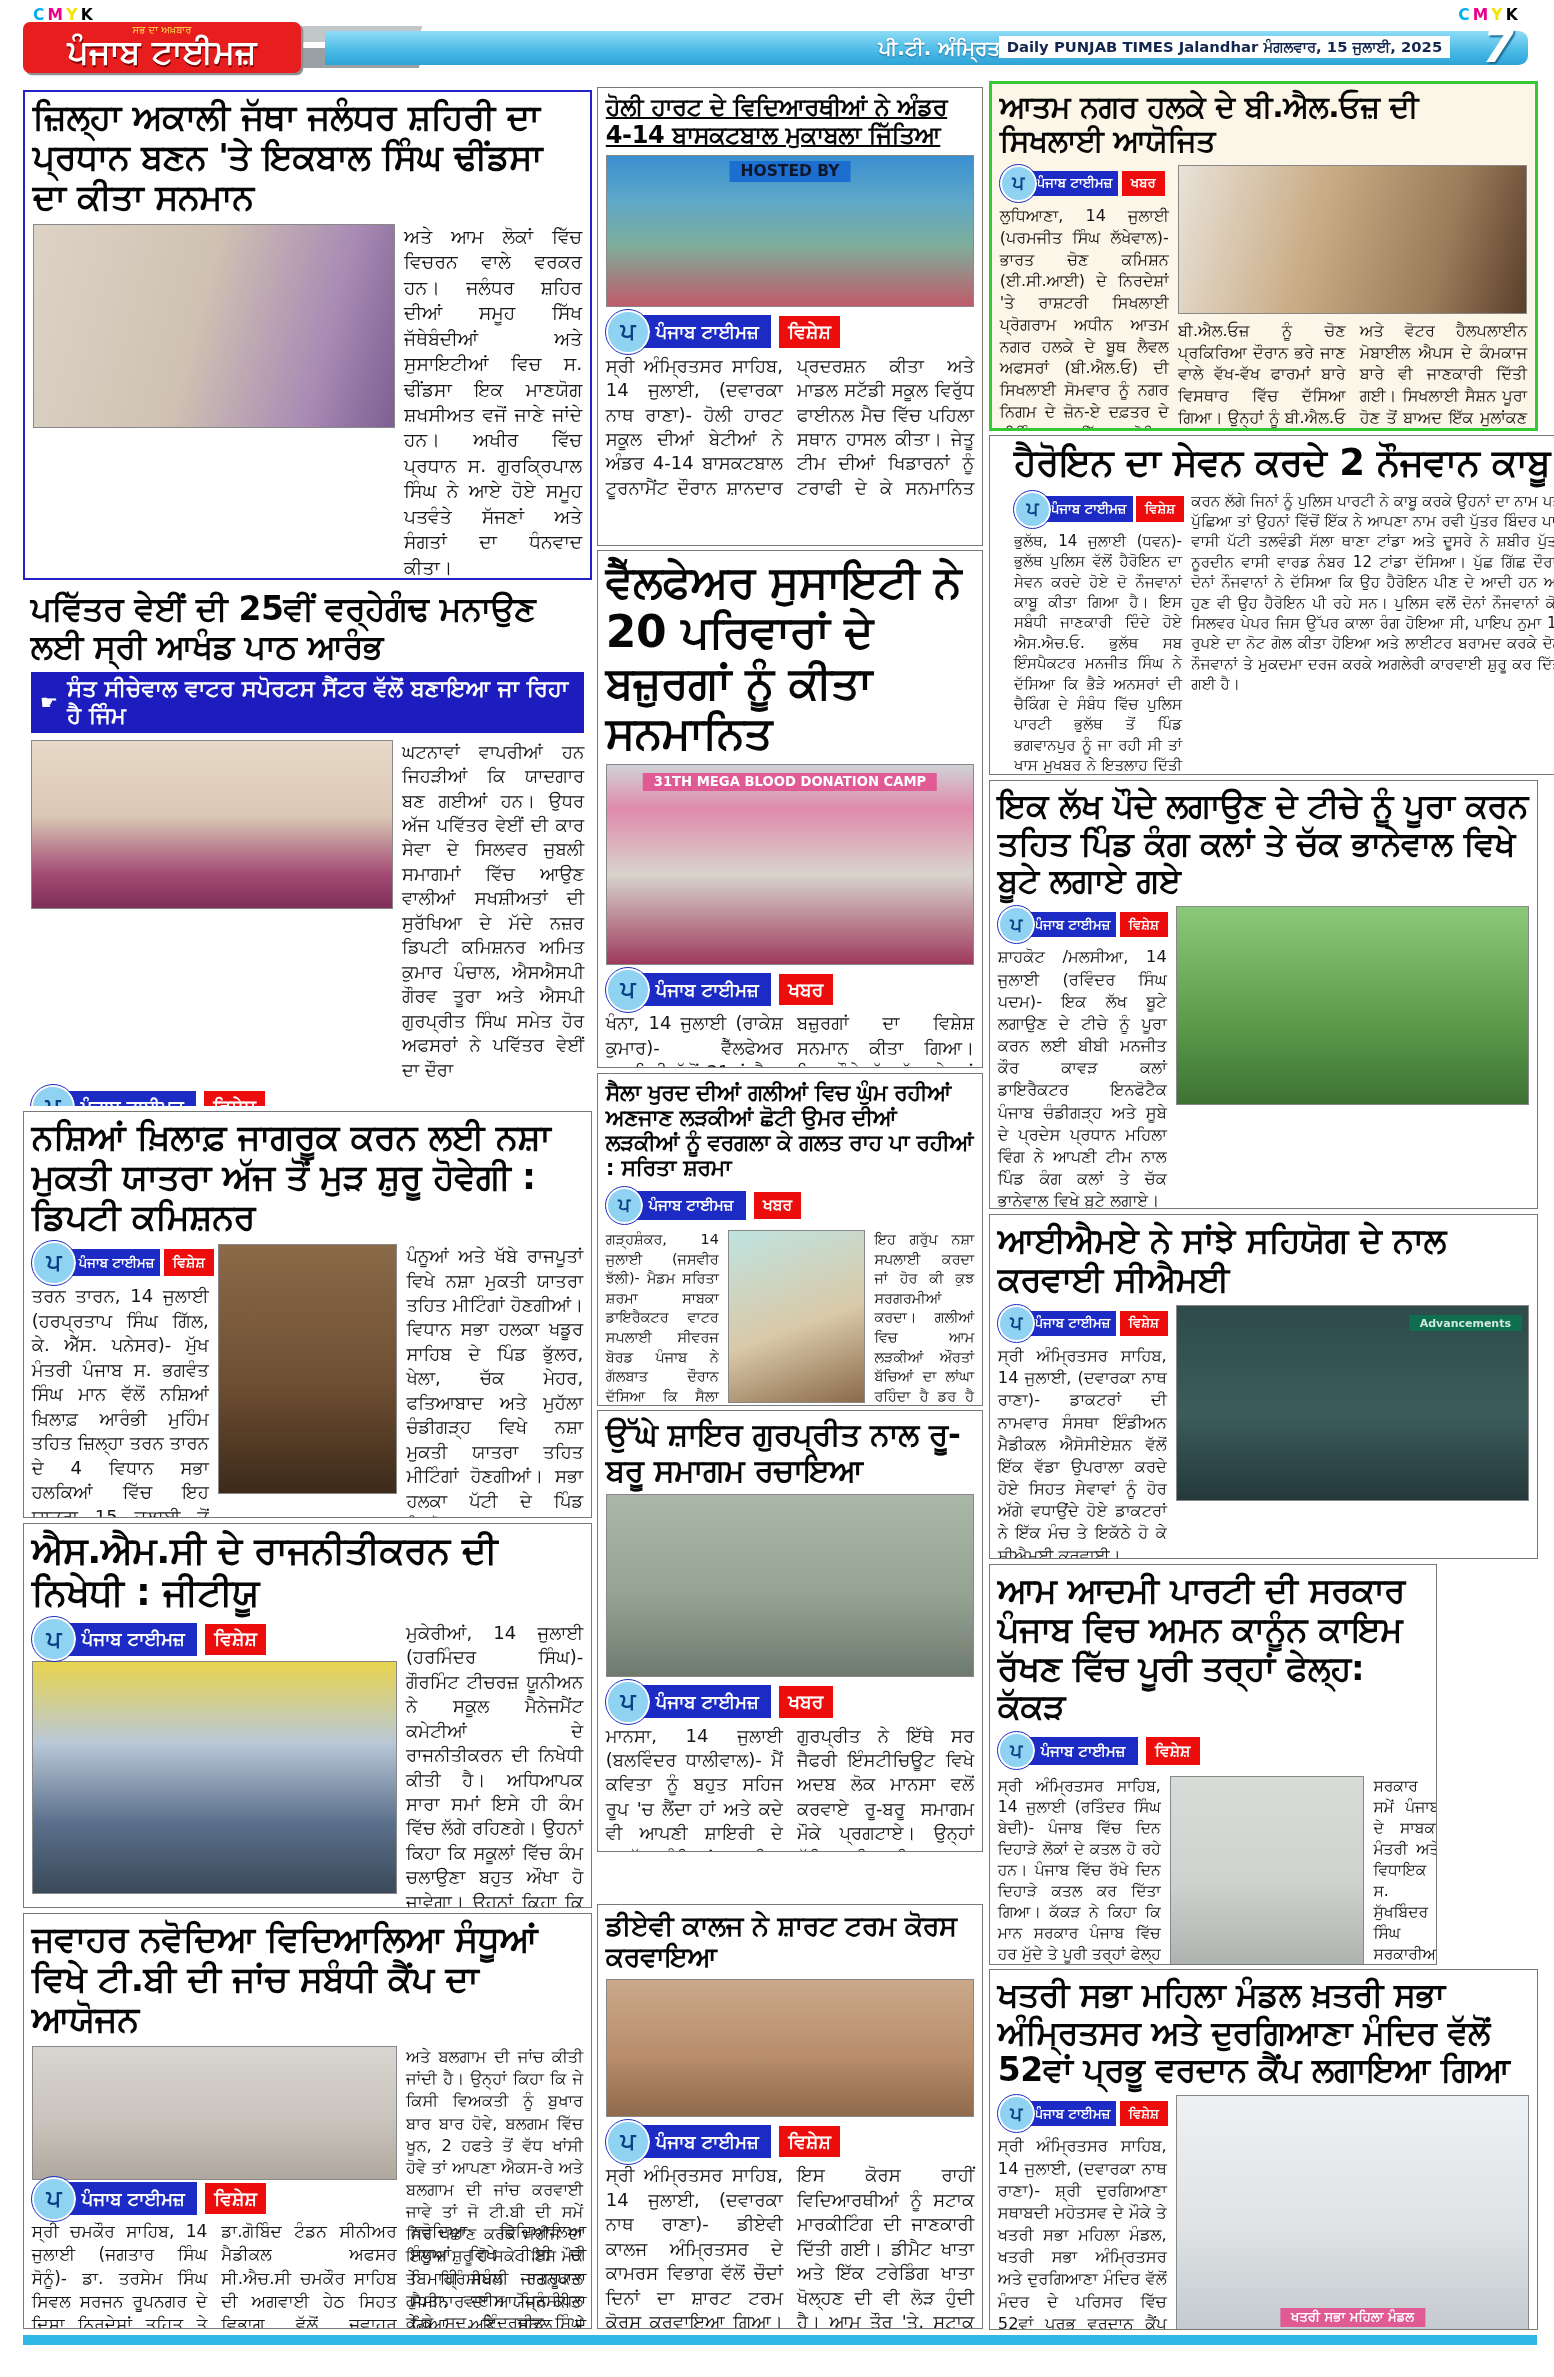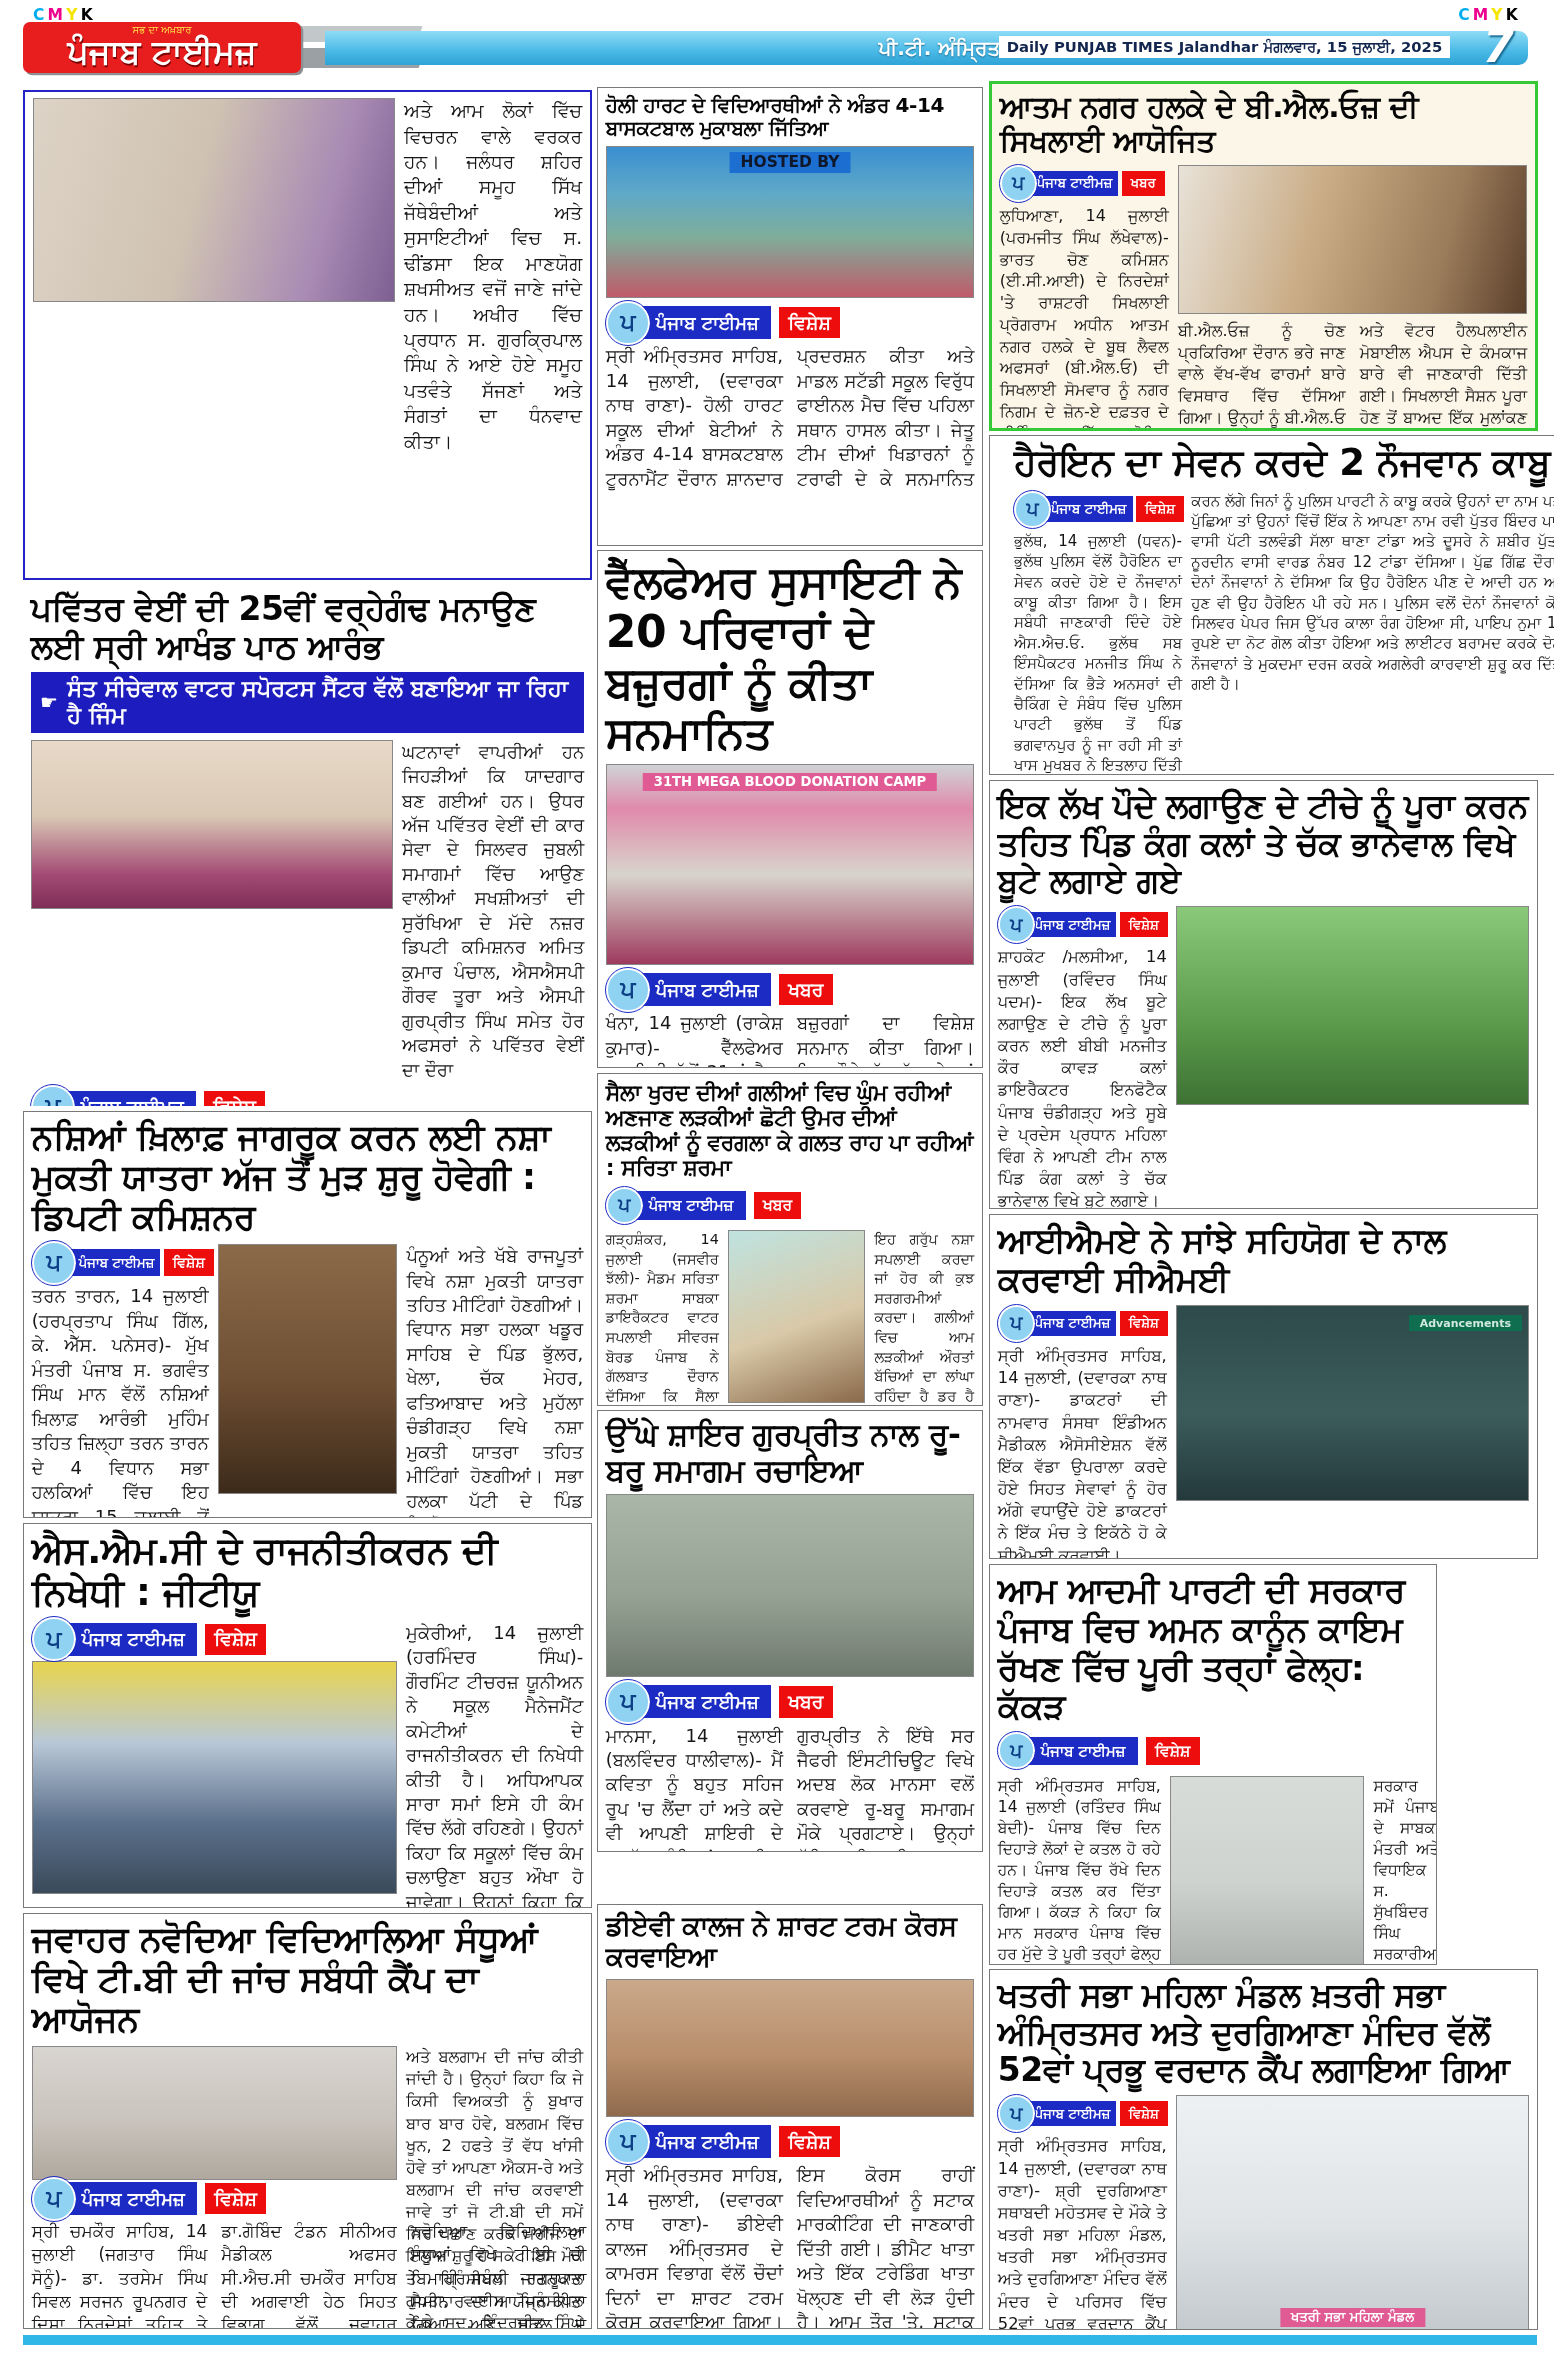--- a/index.html
+++ b/index.html
@@ -89,20 +89,21 @@
     <div class="edition">ਪੀ.ਟੀ. ਅੰਮ੍ਰਿਤਸਰ</div>
     <div class="issuebox">Daily PUNJAB TIMES Jalandhar ਮੰਗਲਵਾਰ, 15 ਜੁਲਾਈ, 2025</div>
     <div class="pageno">7</div>
   </div>
   <div class="logo">
     <span class="tag">ਸਭ ਦਾ ਅਖ਼ਬਾਰ</span>
     <span class="ttl">ਪੰਜਾਬ ਟਾਈਮਜ਼</span>
   </div>
 
   <section class="art blue" style="left:23px;top:90px;width:569px;height:490px;">
+    <h1 class="hl" style="font-size:35px;">ਜ਼ਿਲ੍ਹਾ ਅਕਾਲੀ ਜੱਥਾ ਜਲੰਧਰ ਸ਼ਹਿਰੀ ਦਾ ਪ੍ਰਧਾਨ ਬਣਨ 'ਤੇ ਇਕਬਾਲ ਸਿੰਘ ਢੀਂਡਸਾ ਦਾ ਕੀਤਾ ਸਨਮਾਨ</h1>
     <div class="row">
       <div class="photo phA1" style="width:362px;height:204px;"></div>
       <div class="bd" style="font-size:18.7px;">ਅਤੇ ਆਮ ਲੋਕਾਂ ਵਿੱਚ ਵਿਚਰਨ ਵਾਲੇ ਵਰਕਰ ਹਨ। ਜਲੰਧਰ ਸ਼ਹਿਰ ਦੀਆਂ ਸਮੂਹ ਸਿੱਖ ਜੱਥੇਬੰਦੀਆਂ ਅਤੇ ਸੁਸਾਇਟੀਆਂ ਵਿਚ ਸ. ਢੀਂਡਸਾ ਇਕ ਮਾਣਯੋਗ ਸ਼ਖਸੀਅਤ ਵਜੋਂ ਜਾਣੇ ਜਾਂਦੇ ਹਨ। ਅਖੀਰ ਵਿੱਚ ਪ੍ਰਧਾਨ ਸ. ਗੁਰਕ੍ਰਿਪਾਲ ਸਿੰਘ ਨੇ ਆਏ ਹੋਏ ਸਮੂਹ ਪਤਵੰਤੇ ਸੱਜਣਾਂ ਅਤੇ ਸੰਗਤਾਂ ਦਾ ਧੰਨਵਾਦ ਕੀਤਾ।</div>
     </div>
 
   </section>
 
   <section class="art noborder" style="left:23px;top:584px;width:569px;height:522px;">
     <h1 class="hl" style="font-size:33px;">ਪਵਿੱਤਰ ਵੇਈਂ ਦੀ 25ਵੀਂ ਵਰ੍ਹੇਗੰਢ ਮਨਾਉਣ ਲਈ ਸ੍ਰੀ ਆਖੰਡ ਪਾਠ ਆਰੰਭ</h1>
     <div class="subbar">
@@ -172,21 +173,21 @@
           <span class="pname">ਪੰਜਾਬ ਟਾਈਮਜ਼</span>
           <span class="ptag">ਵਿਸ਼ੇਸ਼</span>
         </div>
         <div class="bd cols2" style="height:138px;font-size:17px;">ਸ੍ਰੀ ਚਮਕੌਰ ਸਾਹਿਬ, 14 ਜੁਲਾਈ (ਜਗਤਾਰ ਸਿੰਘ ਸੋਨੂੰ)- ਡਾ. ਤਰਸੇਮ ਸਿੰਘ ਸਿਵਲ ਸਰਜਨ ਰੂਪਨਗਰ ਦੇ ਦਿਸ਼ਾ ਨਿਰਦੇਸ਼ਾਂ ਤਹਿਤ ਤੇ ਡਾ.ਗੋਬਿੰਦ ਟੰਡਨ ਸੀਨੀਅਰ ਮੈਡੀਕਲ ਅਫਸਰ ਸੀ.ਐਚ.ਸੀ ਚਮਕੌਰ ਸਾਹਿਬ ਦੀ ਅਗਵਾਈ ਹੇਠ ਸਿਹਤ ਵਿਭਾਗ ਵੱਲੋਂ ਜਵਾਹਰ ਨਵੋਦਿਆ ਵਿਦਿਆਲਿਆ ਸੰਧੂਆਂ ਵਿਖੇ ਟੀ.ਬੀ ਦੀ ਬਿਮਾਰੀ ਸਬੰਧੀ ਜਾਗਰੂਕਤਾ ਸੈਮੀਨਾਰ ਦਾ ਆਯੋਜਨ ਕੀਤਾ ਗਿਆ ਅਤੇ ਸਕੂਲ ਦੇ ਵਿਦਿਆਰੀਆਂ ਦੀ ਟੀ.ਬੀ ਸਬੰਧੀ ਜਾਂਚ ਲਈ ਕੈਂਪ ਲਗਾ ਕੇ 400 ਐਕਸ-ਰੇ ਕੀਤੇ ਗਏ ਅਤੇ ਨਿਕਸ਼ੇ ਆਈ.ਡੀ ਬਣਾਈਆਂ ਗਈਆਂ। ਇਸ ਮੌਕੇ ਤੇ ਬਲਗਾਮ ਜਾਂਚ ਲਈ ਸੈਂਪਲ ਵੀ ਲਏ ਗਏ। ਇਸ ਮੌਕੇ ਤੇ ਜਿਲ੍ਹਾ ਤਪਦਿਕ ਅਫਸਰ ਡਾ.ਕਮਲਦੀਪ ਚੌਧਰੀ ਨੇ ਕਿਹਾ ਕਿ ਟੀ.ਬੀ ਦੀ 100 ਦਿਨਾਂ ਮੁਹਿੰਮ ਦੌਰਾਨ ਸ਼ੱਕੀ ਮਰੀਜਾਂ ਦੀ ਸਕਰੀਨਿੰਗ ਕੀਤੀ ਜਾ ਰਹੀ ਹੈ ਅਤੇ ਸ਼ੱਕੀ ਟੀ.ਬੀ ਮਰੀਜਾਂ ਦੇ ਐਕਸ-ਰੇ</div>
       </div>
       <div class="bd" style="font-size:16.3px;">ਅਤੇ ਬਲਗਾਮ ਦੀ ਜਾਂਚ ਕੀਤੀ ਜਾਂਦੀ ਹੈ। ਉਨ੍ਹਾਂ ਕਿਹਾ ਕਿ ਜੇ ਕਿਸੀ ਵਿਅਕਤੀ ਨੂੰ ਬੁਖਾਰ ਬਾਰ ਬਾਰ ਹੋਵੇ, ਬਲਗਮ ਵਿੱਚ ਖੂਨ, 2 ਹਫਤੇ ਤੋਂ ਵੱਧ ਖਾਂਸੀ ਹੋਵੇ ਤਾਂ ਆਪਣਾ ਐਕਸ-ਰੇ ਅਤੇ ਬਲਗਾਮ ਦੀ ਜਾਂਚ ਕਰਵਾਈ ਜਾਵੇ ਤਾਂ ਜੋ ਟੀ.ਬੀ ਦੀ ਸਮੇਂ ਸਿਰ ਪਛਾਣ ਕਰਕੇ ਮਰੀਜ ਦਾ ਇਲਾਜ਼ ਸ਼ੁਰੂ ਹੋ ਸਕੇ। ਇਸ ਮੌਕੇ ਤੇ ਪ੍ਰਿੰਸੀਪਲ ਰਤਨਪਾਲ ਗੁਪਤਾ, ਵਾਈਸ ਪ੍ਰਿੰਸੀਪਲ ਕੇ.ਕੇ ਸੂਦ, ਇੰਦਰਜੀਤ ਸਿੰਘ ਡੀ.ਪੀ.ਐਸ, ਗੁਰਪ੍ਰੀਤ ਸਿੰਘ ਟੀ.ਬੀ ਹੈਲਥ ਵਿਜਿਟਰ, ਜਗਜੀਤ ਕੌਰ ਸਟਾਫ ਨਰਸ, ਜਸਪਾਲ ਕੌਰ ਸੀ.ਐਚ.ਓ, ਅਨੀਤਾ ਏ.ਐਨ.ਐਮ, ਲਖਵੀਰ ਕੌਰ ਏ.ਐਨ.ਐਮ, ਹਰਪ੍ਰੀਤ ਕੌਰ ਟੀ.ਬੀ ਹੈਲਥ ਵਿਜਿਟਰ, ਦੀਪਲ ਰਾਣਾ ਐਕਸ-ਰੇ ਟੈਕਨੀਸ਼ੀਅਨ, ਰਵਿੰਦਰ ਸਿੰਘ ਹੈਲਥ ਵਰਕਰ ਅਤੇ ਸਕੂਲੀ ਵਿਦਿਆਰਥੀ ਹਾਜ਼ਰ ਸਨ।</div>
     </div>
   </section>
 
   <section class="art" style="left:597px;top:87px;width:386px;height:459px;">
-    <h1 class="hl" style="font-size:20px;">ਹੋਲੀ ਹਾਰਟ ਦੇ ਵਿਦਿਆਰਥੀਆਂ ਨੇ ਅੰਡਰ 4-14 ਬਾਸਕਟਬਾਲ ਮੁਕਾਬਲਾ ਜਿੱਤਿਆ</h1>
+    <h1 class="hl" style="font-size:24px;text-decoration:underline;">ਹੋਲੀ ਹਾਰਟ ਦੇ ਵਿਦਿਆਰਥੀਆਂ ਨੇ ਅੰਡਰ 4-14 ਬਾਸਕਟਬਾਲ ਮੁਕਾਬਲਾ ਜਿੱਤਿਆ</h1>
     <div class="photo phM1" style="width:100%;height:152px;">
       <span class="ph-banner">HOSTED BY</span>
     </div>
     <div style="margin-top:6.2px;">
       <div class="pbadge">
         <span class="pcirc">
             <i>ਪ</i>
           </span>
         <span class="pname">ਪੰਜਾਬ ਟਾਈਮਜ਼</span>
         <span class="ptag">ਵਿਸ਼ੇਸ਼</span>

